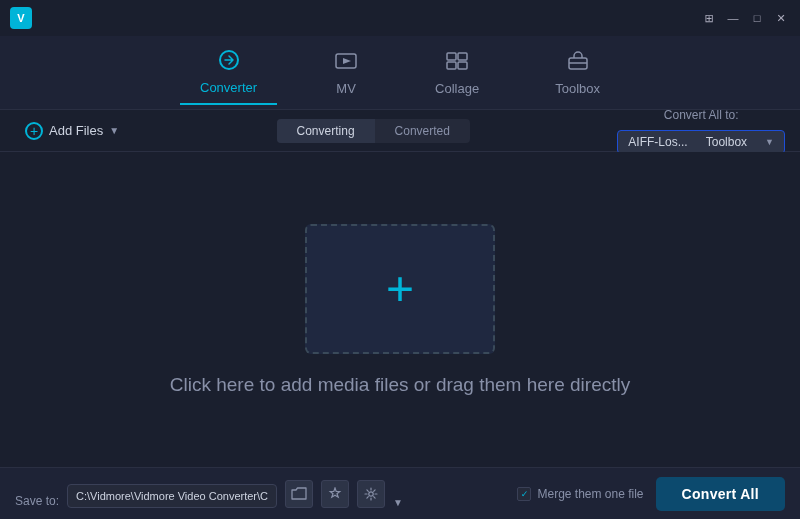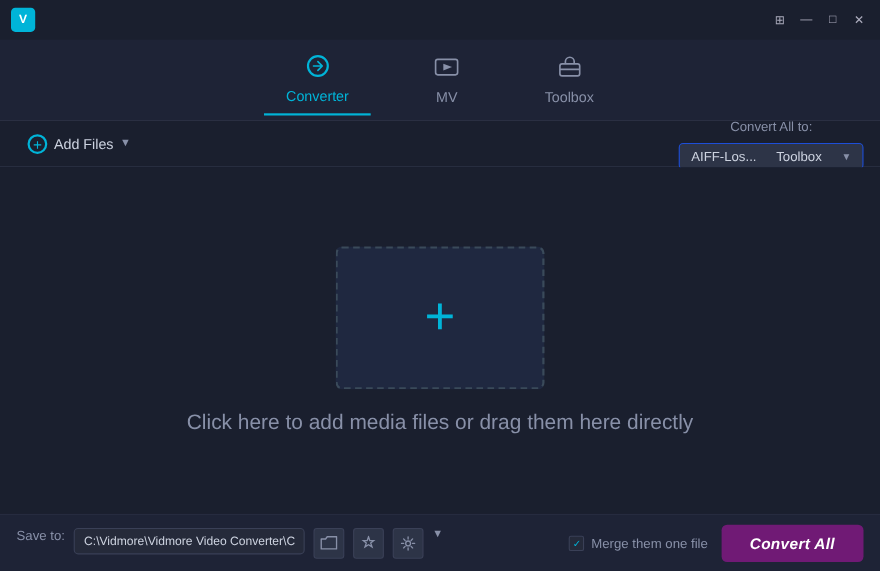--- a/index.html
+++ b/index.html
@@ -219,21 +219,21 @@
       height: 52px;
       display: flex;
       align-items: center;
       justify-content: space-between;
       padding: 0 15px;
       border-top: 1px solid #2a2f42;
       flex-shrink: 0;
     }
     .bottom-left {
       display: flex;
-      align-items: flex-start;
+      align-items: flex-end;
       gap: 8px;
     }
     .save-to-label {
       color: #8890a8;
       font-size: 12px;
       white-space: nowrap;
     }
     .save-path-input {
       background: #252a3a;
       border: 1px solid #3a4057;
@@ -276,30 +276,29 @@
       border: 1.5px solid #3a4057;
       border-radius: 2px;
       background: #252a3a;
       display: flex;
       align-items: center;
       justify-content: center;
       font-size: 9px;
       color: #00b4d8;
     }
     .convert-all-btn {
-      background: #701a75;
+      background: #0c4a6e;
       color: white;
       border: none;
       border-radius: 5px;
       padding: 9px 26px;
       font-size: 14px;
       font-weight: 600;
       cursor: pointer;
       letter-spacing: 0.3px;
-      font-style: italic;
     }
 
     .chevron-down {
       font-size: 9px;
       color: #8890a8;
     }
   </style>
 </head>
 <body>
 
@@ -332,35 +331,52 @@
       <svg width="26" height="22" viewBox="0 0 26 22" fill="none">
         <rect x="3" y="4" width="20" height="14" rx="2" stroke="#8890a8" stroke-width="1.5" fill="none"></rect>
         <polygon points="10,8 18,11 10,14" fill="#8890a8"></polygon>
       </svg>
     </div>
     <span>MV</span>
   </div>
   <div class="nav-tab">
     <div class="nav-tab-icon">
       <svg width="26" height="22" viewBox="0 0 26 22" fill="none">
+        <rect x="3" y="3" width="9" height="7" rx="1" stroke="#8890a8" stroke-width="1.5" fill="none"></rect>
+        <rect x="14" y="3" width="9" height="7" rx="1" stroke="#8890a8" stroke-width="1.5" fill="none"></rect>
+        <rect x="3" y="12" width="9" height="7" rx="1" stroke="#8890a8" stroke-width="1.5" fill="none"></rect>
+        <rect x="14" y="12" width="9" height="7" rx="1" stroke="#8890a8" stroke-width="1.5" fill="none"></rect>
+      </svg>
+    </div>
+    <span>Collage</span>
+  </div>
+  <div class="nav-tab">
+    <div class="nav-tab-icon">
+      <svg width="26" height="22" viewBox="0 0 26 22" fill="none">
         <rect x="4" y="8" width="18" height="11" rx="2" stroke="#8890a8" stroke-width="1.5" fill="none"></rect>
         <path d="M9 8V6a4 4 0 018 0v2" stroke="#8890a8" stroke-width="1.5" fill="none"></path>
         <line x1="4" y1="13" x2="22" y2="13" stroke="#8890a8" stroke-width="1.5"></line>
       </svg>
     </div>
     <span>Toolbox</span>
   </div>
 </div>
 
 <div class="sub-toolbar">
   <div class="sub-toolbar-left">
     <div class="add-files-btn">
       <div class="add-icon">+</div>
       <span>Add Files</span>
       <span class="dropdown-arrow">▼</span>
+    </div>
+  </div>
+  <div class="sub-toolbar-center">
+    <div class="status-tabs">
+      <div class="status-tab active">Converting</div>
+      <div class="status-tab">Converted</div>
     </div>
   </div>
   <div class="sub-toolbar-right">
     <span class="convert-all-label">Convert All to:</span>
     <div class="format-selector">
       <span>AIFF-Los...</span>
       <span>Toolbox</span>
       <span class="chevron-down">▼</span>
     </div>
   </div>

